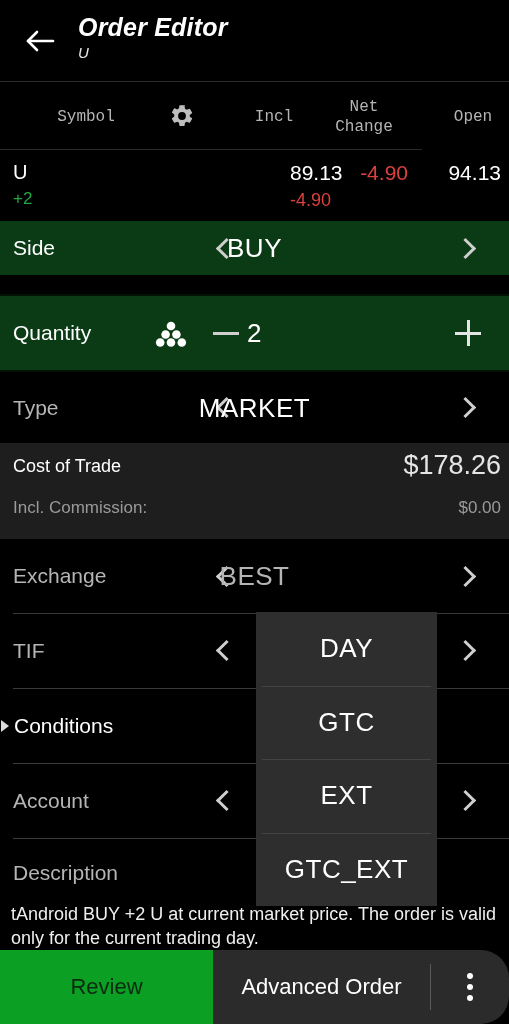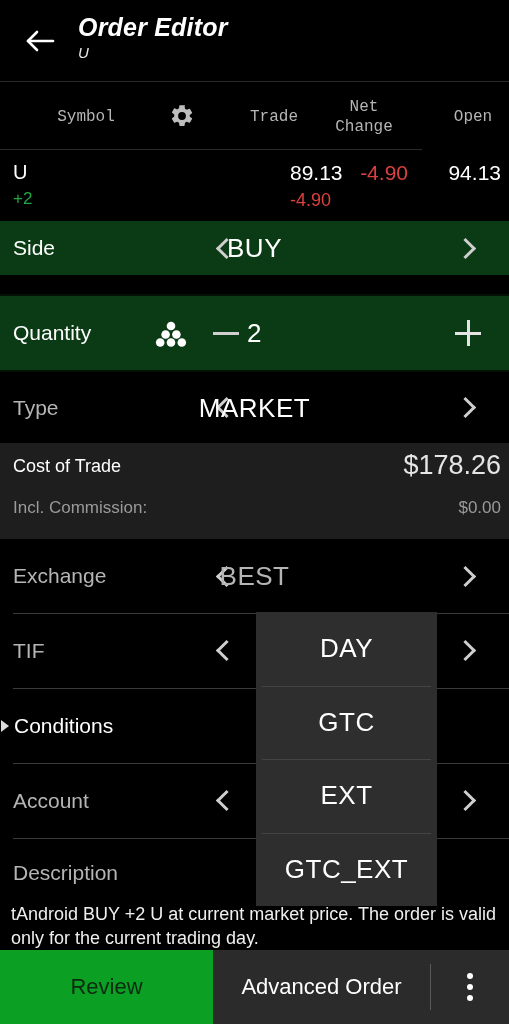--- a/index.html
+++ b/index.html
@@ -294,20 +294,21 @@
     background: #444444;
   }
 
   
   .bottombar {
     position: absolute;
     left: 0; top: 950px;
     width: 509px; height: 74px;
     background: #2b2b2b;
     z-index: 30;
+    border-radius: 28px;
   }
   .btn-review {
     position: absolute;
     left: 0; top: 0;
     width: 213px; height: 74px;
     background: #0ba024;
     display: flex; align-items: center; justify-content: center;
     font-size: 22px;
     color: #0b2a10;
   }
@@ -359,21 +360,21 @@
 
   <div class="quote-head">
     <div class="qh-cell qh-symbol">Symbol</div>
     <div class="qh-cell qh-gear">
       <span class="gear-wrap">
         <svg width="26" height="26" viewBox="0 0 24 24" aria-hidden="true">
           <path fill="#bdbdbd" d="M19.14 12.94a7.07 7.07 0 0 0 .05-.94 7.07 7.07 0 0 0-.05-.94l2.03-1.58a.49.49 0 0 0 .12-.61l-1.92-3.32a.48.48 0 0 0-.59-.22l-2.39.96a7.05 7.05 0 0 0-1.62-.94l-.36-2.54A.47.47 0 0 0 13.93 2h-3.86a.47.47 0 0 0-.47.41l-.36 2.54c-.59.24-1.13.56-1.62.94l-2.39-.96a.48.48 0 0 0-.59.22L2.72 8.47a.48.48 0 0 0 .12.61l2.03 1.58c-.04.31-.06.62-.06.94s.02.63.06.94l-2.03 1.58a.49.49 0 0 0-.12.61l1.92 3.32c.12.22.38.3.59.22l2.39-.96c.5.38 1.03.7 1.62.94l.36 2.54c.04.24.24.41.47.41h3.86c.24 0 .44-.17.47-.41l.36-2.54c.59-.24 1.13-.56 1.62-.94l2.39.96c.22.08.47 0 .59-.22l1.92-3.32a.48.48 0 0 0-.12-.61l-2.03-1.58zM12 15.6A3.6 3.6 0 1 1 15.6 12 3.6 3.6 0 0 1 12 15.6z"></path>
         </svg>
       </span>
     </div>
-    <div class="qh-cell qh-last">Trade</div>
+    <div class="qh-cell qh-last">Incl</div>
     <div class="qh-cell qh-net">Net Change</div>
     <div class="qh-cell qh-open">Open</div>
   </div>
 
   <div class="quote-row">
     <div class="q-sym">U</div>
     <div class="q-pos">+2</div>
     <div class="q-last">89.13</div>
     <div class="q-last2">-4.90</div>
     <div class="q-net">-4.90</div>

